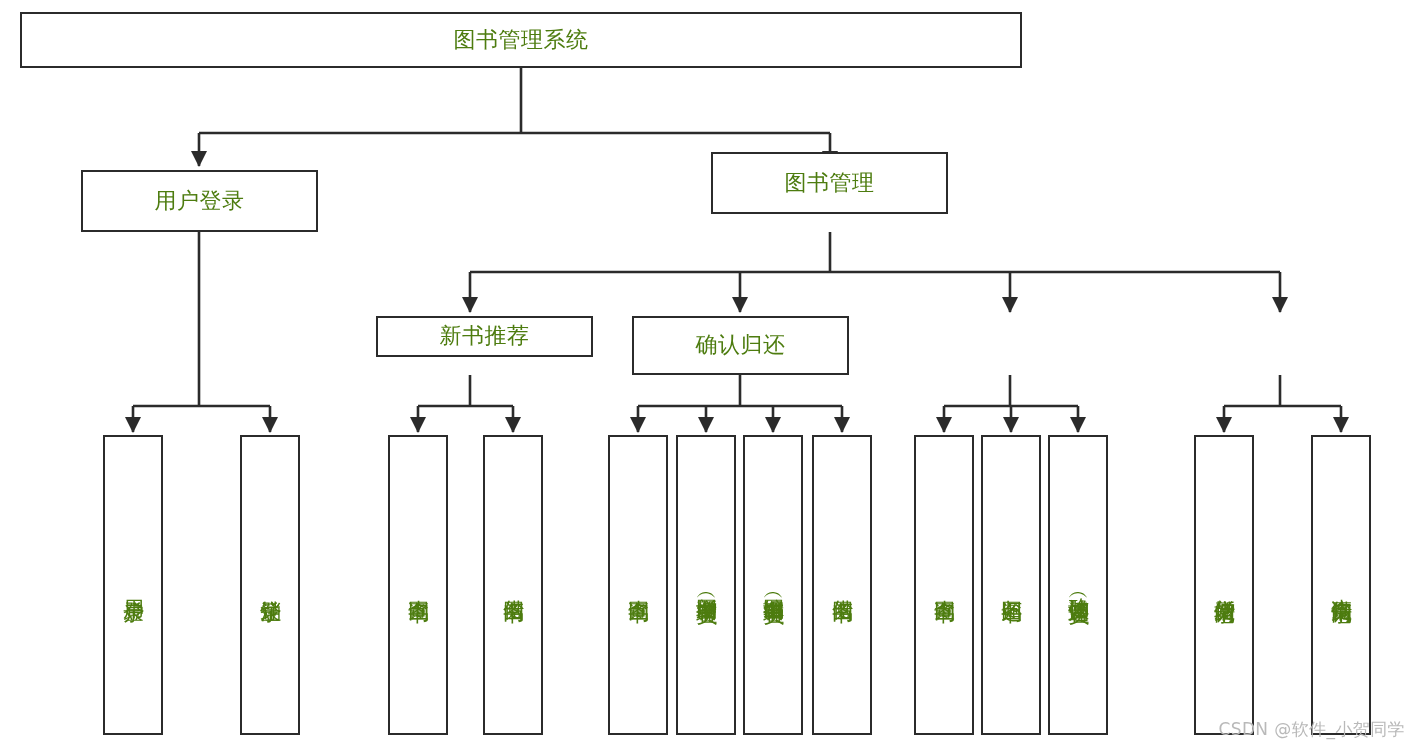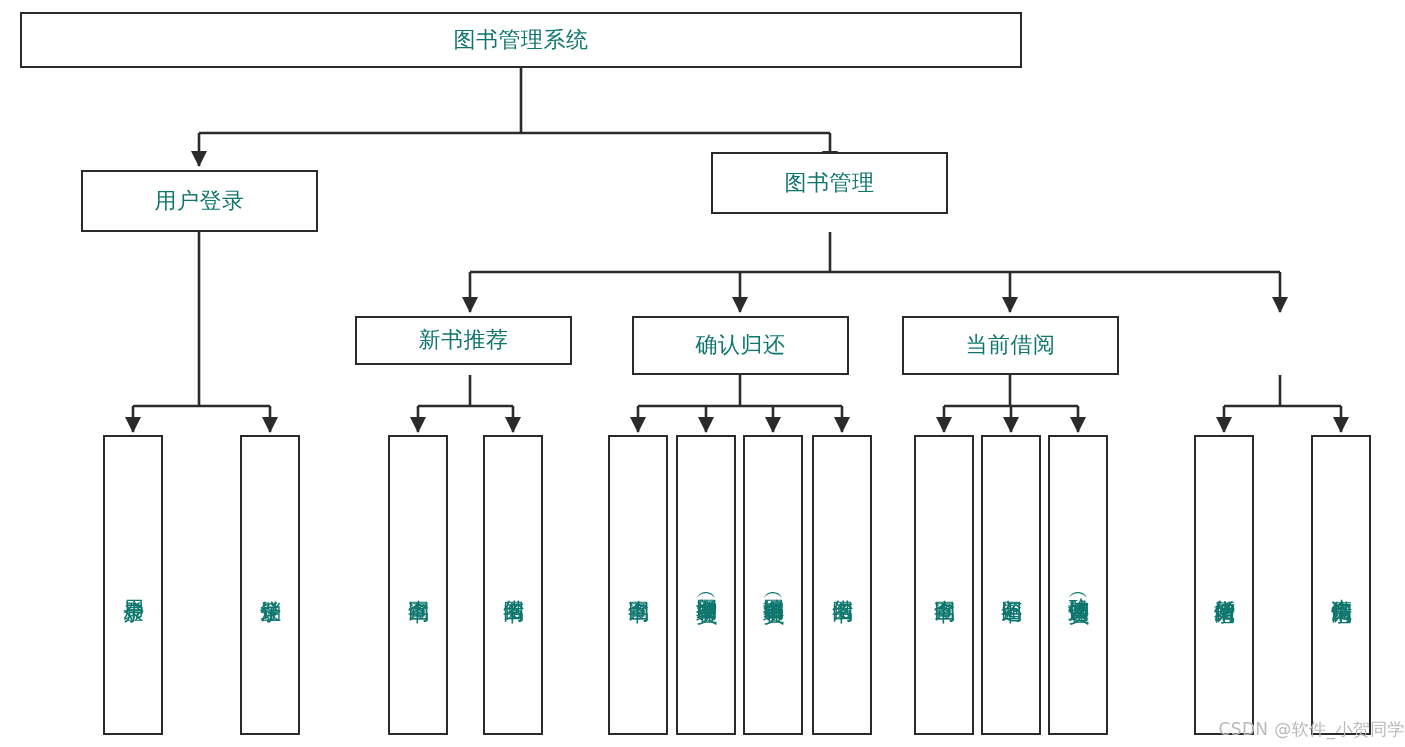--- a/index.html
+++ b/index.html
@@ -33,21 +33,21 @@
     display: flex;
     align-items: center;
     justify-content: center;
     z-index: 2;
   }
   .node .label {
     font-size: 22px;
     line-height: 1.1;
     letter-spacing: 0.5px;
     white-space: nowrap;
-    color: #0f766e;
+    color: #4d7c0f;
   }
   .node.leaf {
     align-items: center;
     justify-content: center;
   }
   .node.leaf .label {
     writing-mode: vertical-rl;
     text-orientation: upright;
     font-size: 21px;
     line-height: 1.30;
@@ -126,28 +126,25 @@
     <span class="label">图书管理系统</span>
   </div>
 
   <div class="node" style="left:81px; top:170px; width:237px; height:62px;">
     <span class="label">用户登录</span>
   </div>
   <div class="node" style="left:711px; top:152px; width:237px; height:62px;">
     <span class="label">图书管理</span>
   </div>
 
-  <div class="node" style="left:355px; top:316px; width:217px; height:49px;">
+  <div class="node" style="left:376px; top:316px; width:217px; height:41px;">
     <span class="label">新书推荐</span>
   </div>
   <div class="node" style="left:632px; top:316px; width:217px; height:59px;">
     <span class="label">确认归还</span>
-  </div>
-  <div class="node" style="left:902px; top:316px; width:217px; height:59px;">
-    <span class="label">当前借阅</span>
   </div>
 
   <div class="node leaf" style="left:103px; top:435px; width:60px; height:300px;">
     <span class="label">用户登录</span>
   </div>
   <div class="node leaf" style="left:240px; top:435px; width:60px; height:300px;">
     <span class="label">注销登录</span>
   </div>
 
   <div class="node leaf" style="left:388px; top:435px; width:60px; height:300px;">

